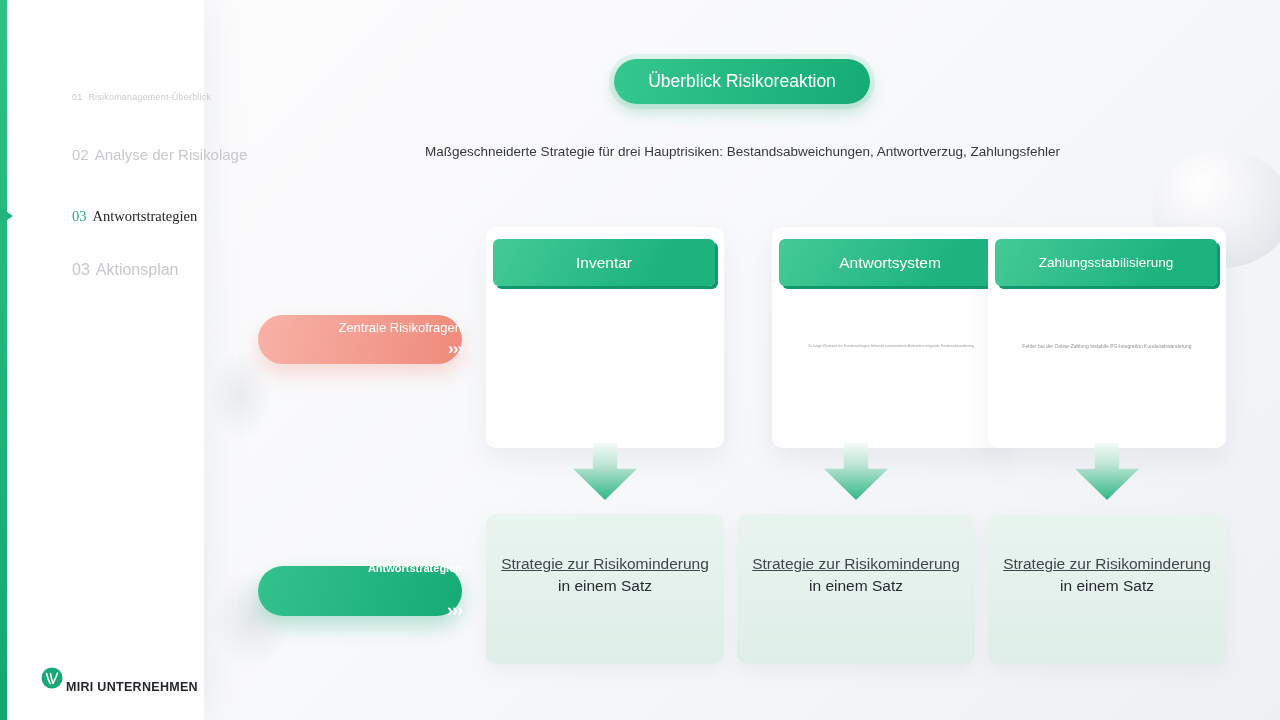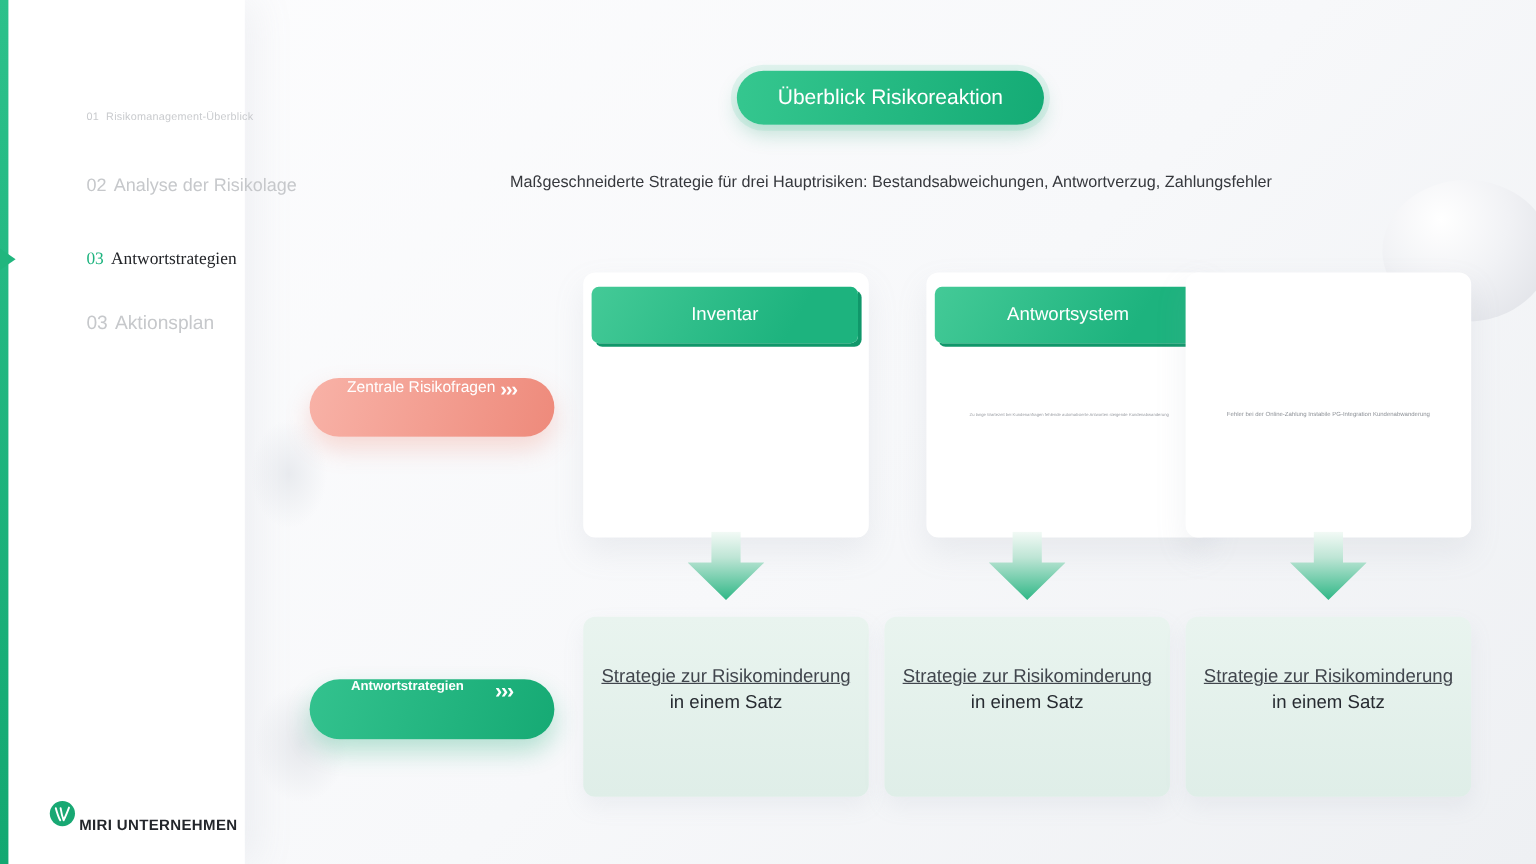--- a/index.html
+++ b/index.html
@@ -58,21 +58,21 @@
   .q-sm { top:116px; font-size:5px; color:#8d9197; white-space:nowrap; overflow:hidden; }
 
   
   .down-arrow { position:absolute; top:443px; width:64px; height:57px; z-index:2;
                 background:linear-gradient(180deg,#f3faf6 0%,#bee5d5 38%,#2fb786 100%);
                 clip-path:polygon(31% 0, 69% 0, 69% 45%, 100% 45%, 50% 100%, 0 45%, 31% 45%); }
   .da1 { left:573px; } .da2 { left:824px; } .da3 { left:1075px; }
 
   
   .row-pill { position:absolute; left:258px; width:204px; border-radius:25px; color:#fff;
-              display:flex; align-items:flex-start; justify-content:center; z-index:3; cursor:pointer; }
+              display:flex; align-items:flex-end; justify-content:center; z-index:3; cursor:pointer;flex-direction:column; }
   .pill-questions { top:315px; height:49px; font-size:13px;
                     background:linear-gradient(105deg,#f8b2a7 0%,#ee8a7b 100%);
                     box-shadow:0 10px 20px rgba(238,138,123,0.30); gap:4px; }
   .pill-strategies { top:566px; height:50px; font-size:11px; font-weight:600;
                      background:linear-gradient(105deg,#33c28e 0%,#16aa74 100%);
                      box-shadow:0 10px 20px rgba(24,170,116,0.30); gap:26px; }
   .chevrons { font-weight:700; letter-spacing:-1px; }
   .pill-questions .chevrons { font-size:17px; }
   .pill-strategies .chevrons { font-size:18px; }
 
@@ -130,20 +130,23 @@
   <div class="panel c2">
     <div class="col-header">
       <span>Antwortsystem</span>
     </div>
     <div class="question q-xs">
       <span>Zu lange Wartezeit bei Kundenanfragen fehlende automatisierte Antworten steigende Kundenabwanderung</span>
     </div>
   </div>
 
   <div class="panel c3">
+    <div class="col-header">
+      <span>Zahlungsstabilisierung</span>
+    </div>
     <div class="question q-sm">
       <span>Fehler bei der Online-Zahlung Instabile PG-Integration Kundenabwanderung</span>
     </div>
   </div>
 
   <div class="down-arrow da1"></div>
   <div class="down-arrow da2"></div>
   <div class="down-arrow da3"></div>
 
   <div class="row-pill pill-questions">

